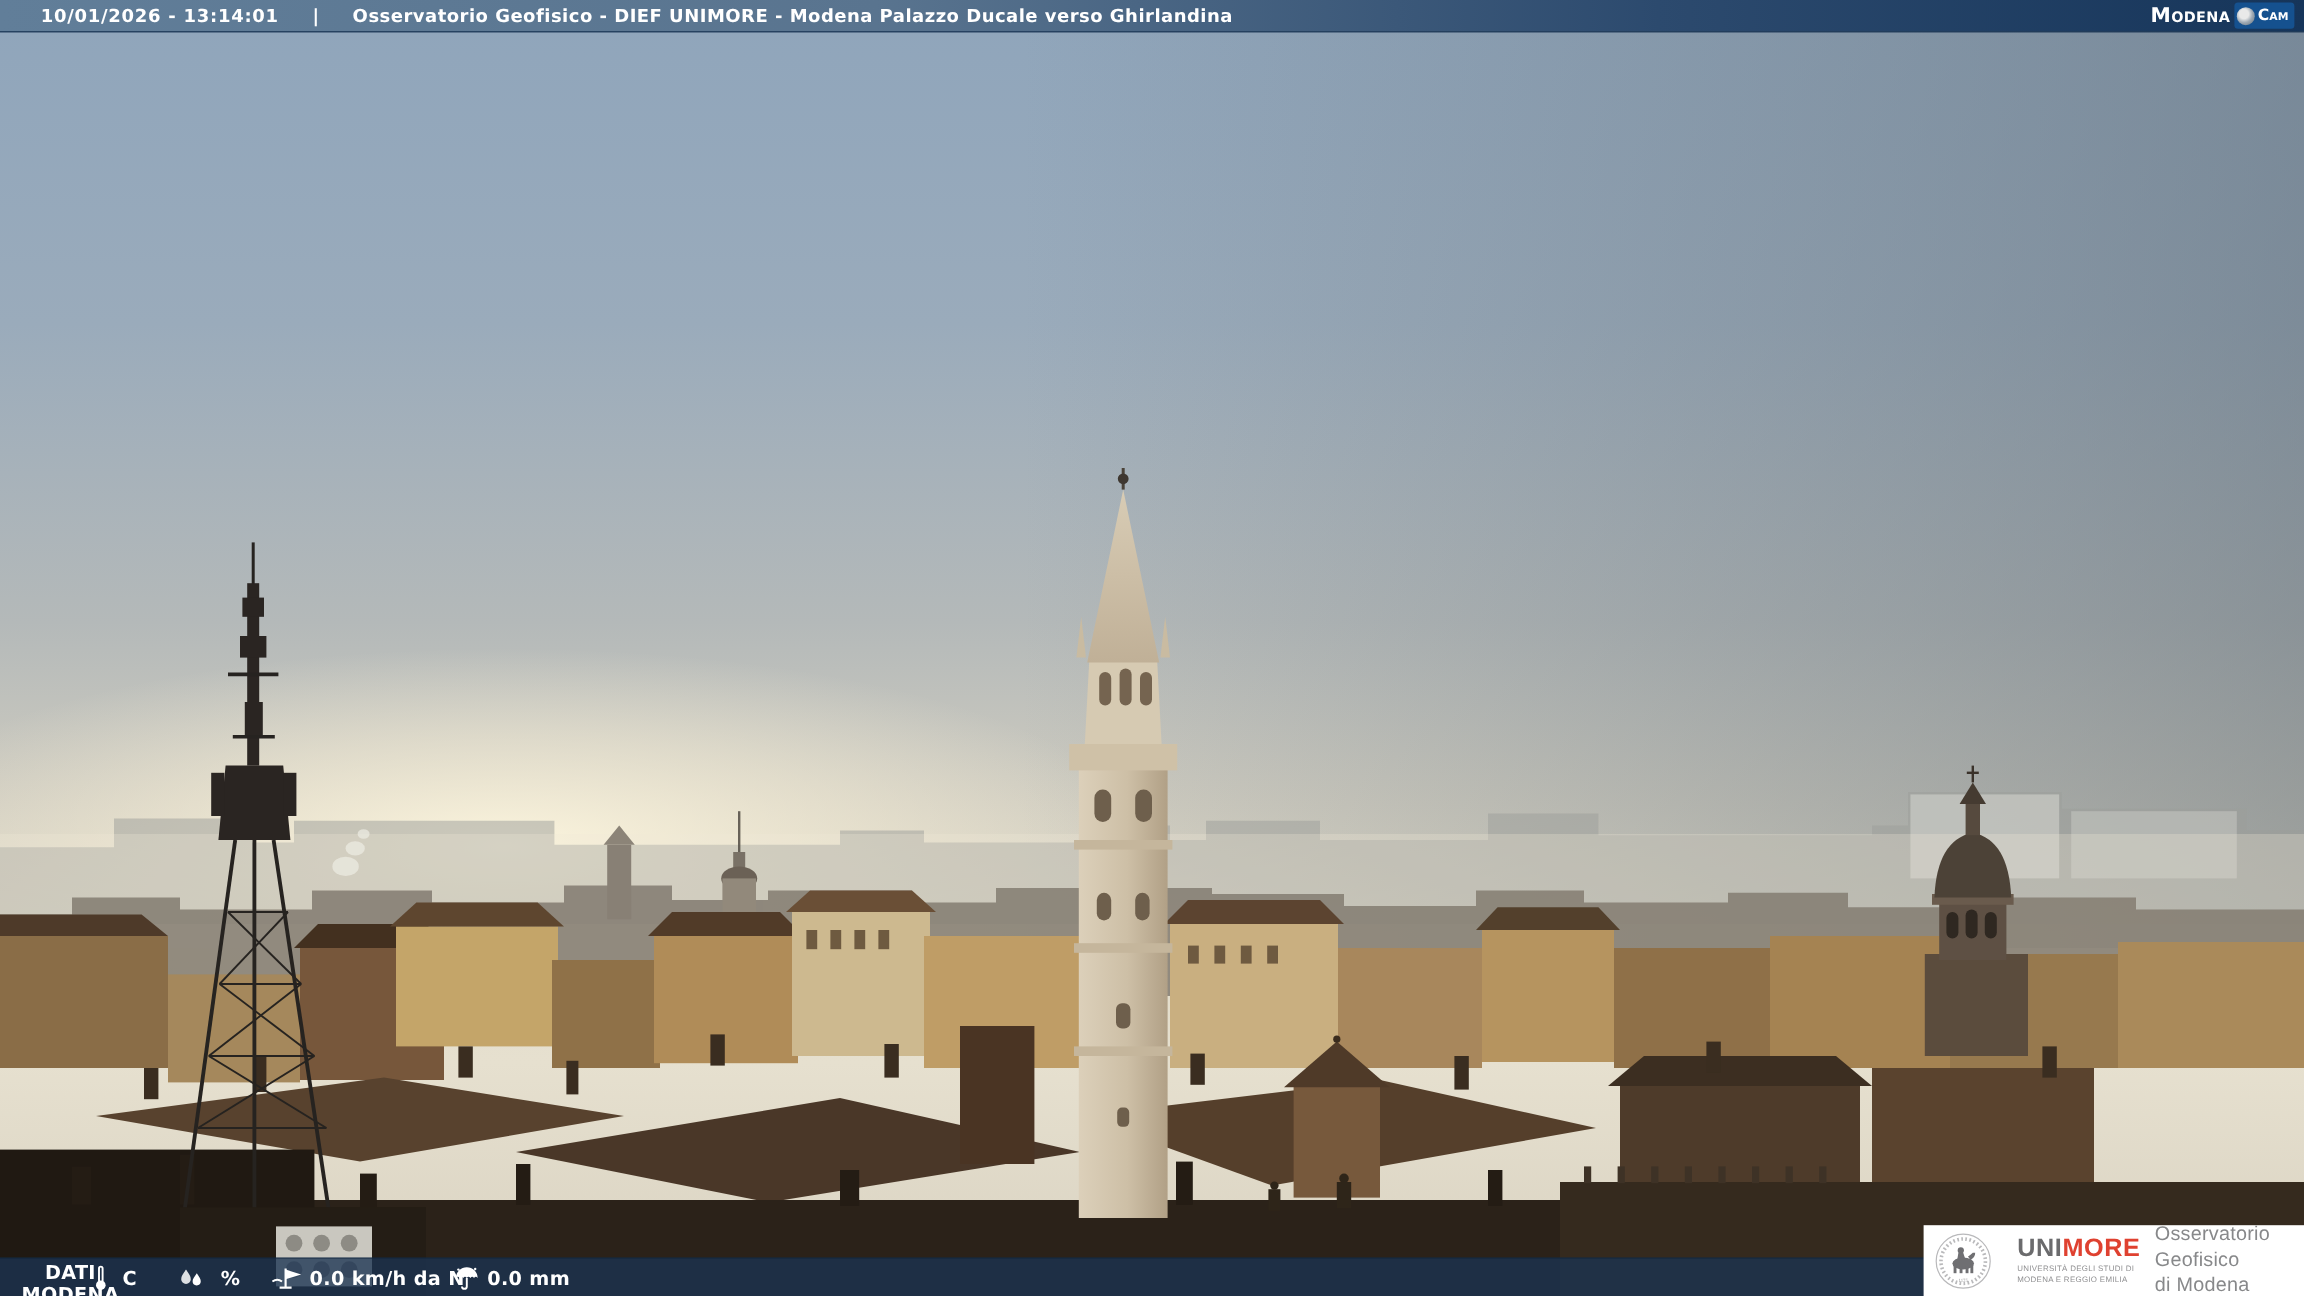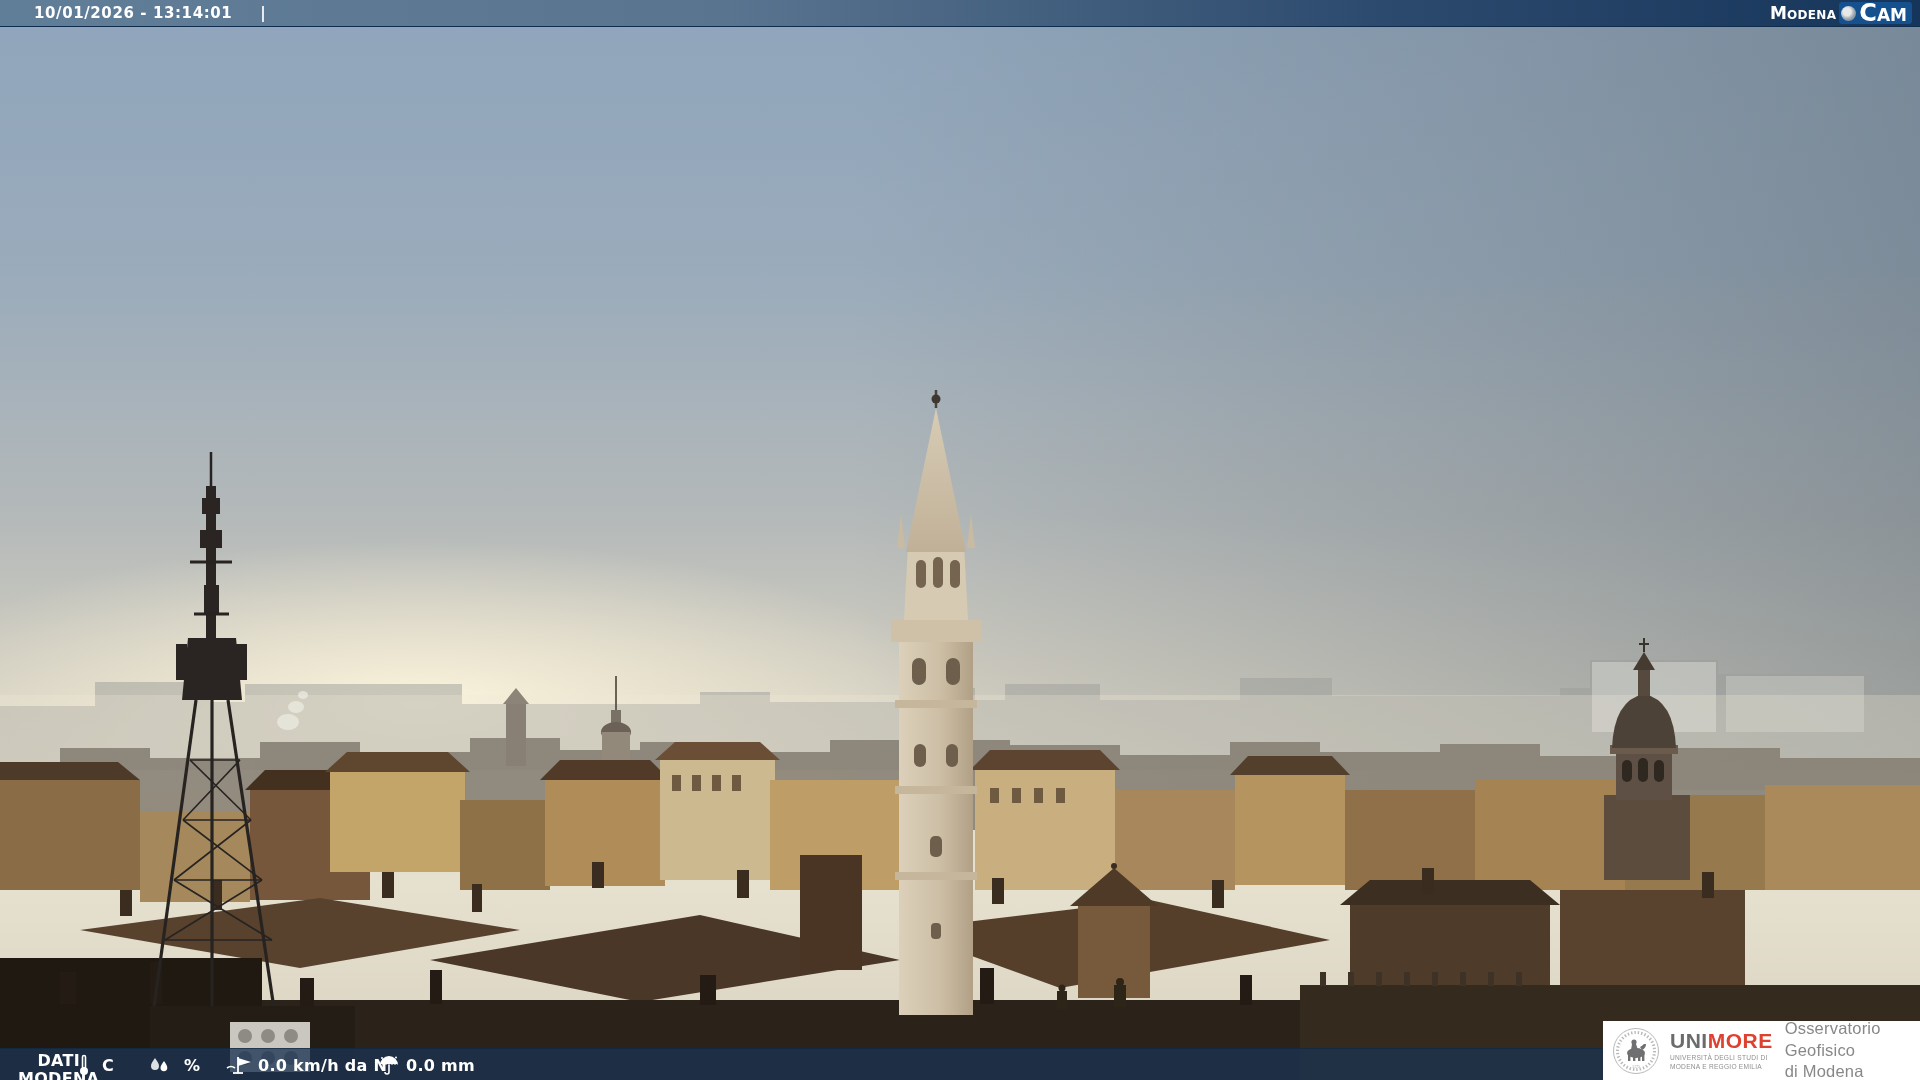--- a/index.html
+++ b/index.html
@@ -15,38 +15,38 @@
   .topbar .ts{margin-left:34px;font-size:15px;font-weight:bold;letter-spacing:.6px;white-space:nowrap;}
   .topbar .sep{margin:0 28px;font-size:15px;font-weight:bold;}
   .topbar .title{font-size:15px;font-weight:bold;letter-spacing:.4px;white-space:nowrap;}
   .brand{position:absolute;right:8px;top:0;height:26px;display:flex;align-items:center;gap:3px;}
   .brand .w{font-variant:small-caps;font-weight:bold;font-size:17px;color:#fff;letter-spacing:.3px;}
   .cam-box{display:flex;align-items:center;gap:3px;background:#15518F;border-radius:3px;
            padding:1px 5px 1px 2px;height:20px;}
   .lens{width:15px;height:15px;border-radius:50%;
         background:radial-gradient(circle at 40% 38%,#E9E9E9 0 30%,#9FAAB4 55%,#5E6A74 100%);
         display:inline-block;}
-  .cam-box .c{font-variant:small-caps;font-weight:bold;font-size:24px;color:#fff;}
+  .cam-box .c{font-variant:small-caps;font-weight:bold;font-size:13px;color:#fff;}
 
   
   .bottombar{position:absolute;left:0;right:0;top:1048px;height:32px;
              background:rgba(27,51,82,0.78);border-top:1px solid rgba(15,36,62,.6);
              color:#fff;}
   .dati{position:absolute;left:18px;top:3px;text-align:center;font-size:16px;font-weight:bold;
         line-height:1.15;letter-spacing:.3px;}
   .witem{position:absolute;top:0;height:32px;display:flex;align-items:center;gap:6px;
          font-size:16px;font-weight:bold;letter-spacing:.3px;white-space:nowrap;}
   .g-temp{left:78px;} .g-hum{left:148px;} .g-wind{left:224px;} .g-rain{left:378px;}
   .wicon{display:block;}
 
   
   .logobox{position:absolute;left:1603px;top:1021px;width:317px;height:59px;background:#fff;
            display:flex;align-items:center;font-family:"Liberation Sans",sans-serif;}
   .seal{margin-left:9px;flex:0 0 auto;}
-  .uniblock{margin-left:10px;display:flex;flex-direction:column;justify-content:center;}
+  .uniblock{margin-left:21px;display:flex;flex-direction:column;justify-content:center;}
   .unimore{font-size:21px;font-weight:bold;letter-spacing:.5px;line-height:1;}
   .unimore .uni{color:#6B6B6D;} .unimore .more{color:#DF4130;}
   .unisub{margin-top:3px;font-size:6.6px;color:#8F8F91;letter-spacing:.25px;line-height:1.25;}
   .org{margin-left:12px;font-size:16.5px;color:#87888A;line-height:1.3;letter-spacing:.2px;}
 </style>
 </head>
 <body>
 
 <div class="stage">
 
@@ -289,20 +289,21 @@
       <rect x="1638" y="668" width="12" height="28" fill="#564A3E"></rect>
       <polygon points="1633,670 1655,670 1644,652" fill="#453B31"></polygon>
       <line x1="1644" y1="652" x2="1644" y2="638" stroke="#3A322A" stroke-width="2"></line>
       <line x1="1639" y1="644" x2="1649" y2="644" stroke="#3A322A" stroke-width="2"></line>
     </g>
   </svg>
 
   <header class="topbar">
     <div class="ts">10/01/2026 - 13:14:01</div>
     <div class="sep">|</div>
+    <div class="title">Osservatorio Geofisico - DIEF UNIMORE - Modena Palazzo Ducale verso Ghirlandina</div>
     <div class="brand">
       <span class="w">Modena</span>
       <span class="cam-box">
         <span class="lens"></span>
         <span class="c">Cam</span>
       </span>
     </div>
   </header>
 
   <footer class="bottombar">

